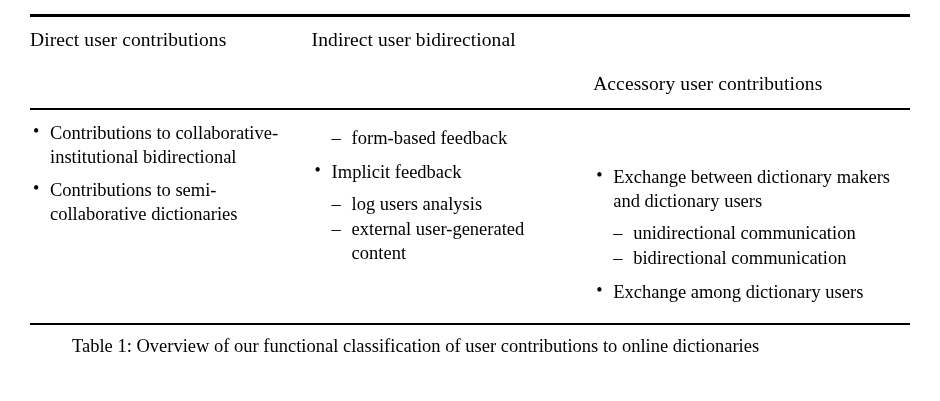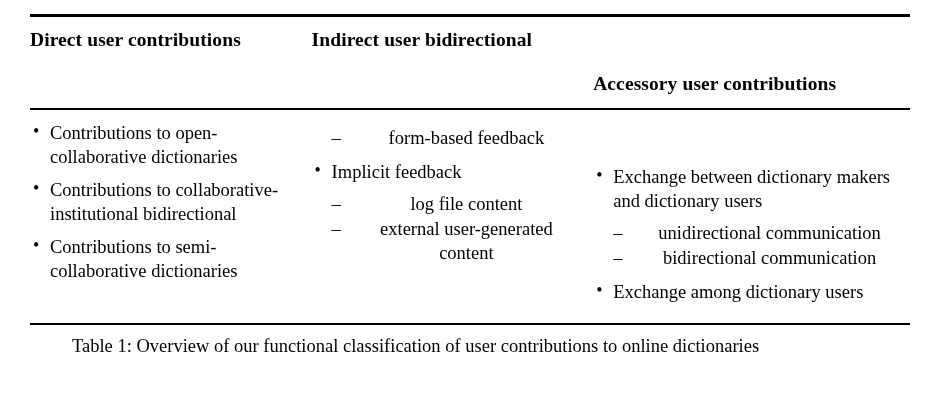--- a/index.html
+++ b/index.html
@@ -37,21 +37,21 @@
   }
   .col-1 { width: 32.0%; padding-right: 12px; }
   .col-2 { width: 32.0%; padding-right: 12px; }
   .col-3 { width: 36.0%; padding-right: 4px; margin-top: 44px; }
 
   .head-row {
     padding-top: 11px;
     padding-bottom: 11px;
   }
   .col-head {
-    font-weight: bold;
+    font-weight: normal;
     font-size: 19.5px;
     line-height: 1.28;
     letter-spacing: 0.1px;
   }
   .body-row {
     padding-top: 11px;
     padding-bottom: 10px;
   }
   .bullets {
     list-style: none;
@@ -85,21 +85,20 @@
     margin-bottom: 1px;
   }
   .sub-item:before {
     content: "\2013";
     position: absolute;
     left: 0px;
     top: 0;
   }
   .sub-wrap {
     padding-left: 20px;
-    text-align: center;
   }
   .caption {
     font-size: 18.5px;
     line-height: 1.3;
     padding-top: 9px;
     padding-left: 2px;
     margin-left: 40px;
   }
 </style>
 </head>
@@ -120,38 +119,37 @@
       <div class="col-head">Accessory user contributions</div>
     </div>
   </div>
 
   <div class="rule-mid"></div>
 
   <div class="cols body-row">
 
     <div class="col col-1">
       <ul class="bullets">
-        <li class="bullet-item">Contributions to open-collaborative dictionaries</li>
         <li class="bullet-item">Contributions to collaborative-institutional bidirectional</li>
         <li class="bullet-item">Contributions to semi-collaborative dictionaries</li>
       </ul>
     </div>
 
     <div class="col col-2">
       <div class="sub-wrap">
         <ul class="subs">
           <li class="sub-item">form-based feedback</li>
         </ul>
       </div>
       <ul class="bullets">
         <li class="bullet-item">Implicit feedback</li>
       </ul>
       <div class="sub-wrap">
         <ul class="subs">
-          <li class="sub-item">log file content</li>
+          <li class="sub-item">log users analysis</li>
           <li class="sub-item">external user-generated content</li>
         </ul>
       </div>
     </div>
 
     <div class="col col-3">
       <ul class="bullets">
         <li class="bullet-item">Exchange between dictionary makers and dictionary users</li>
       </ul>
       <div class="sub-wrap">

